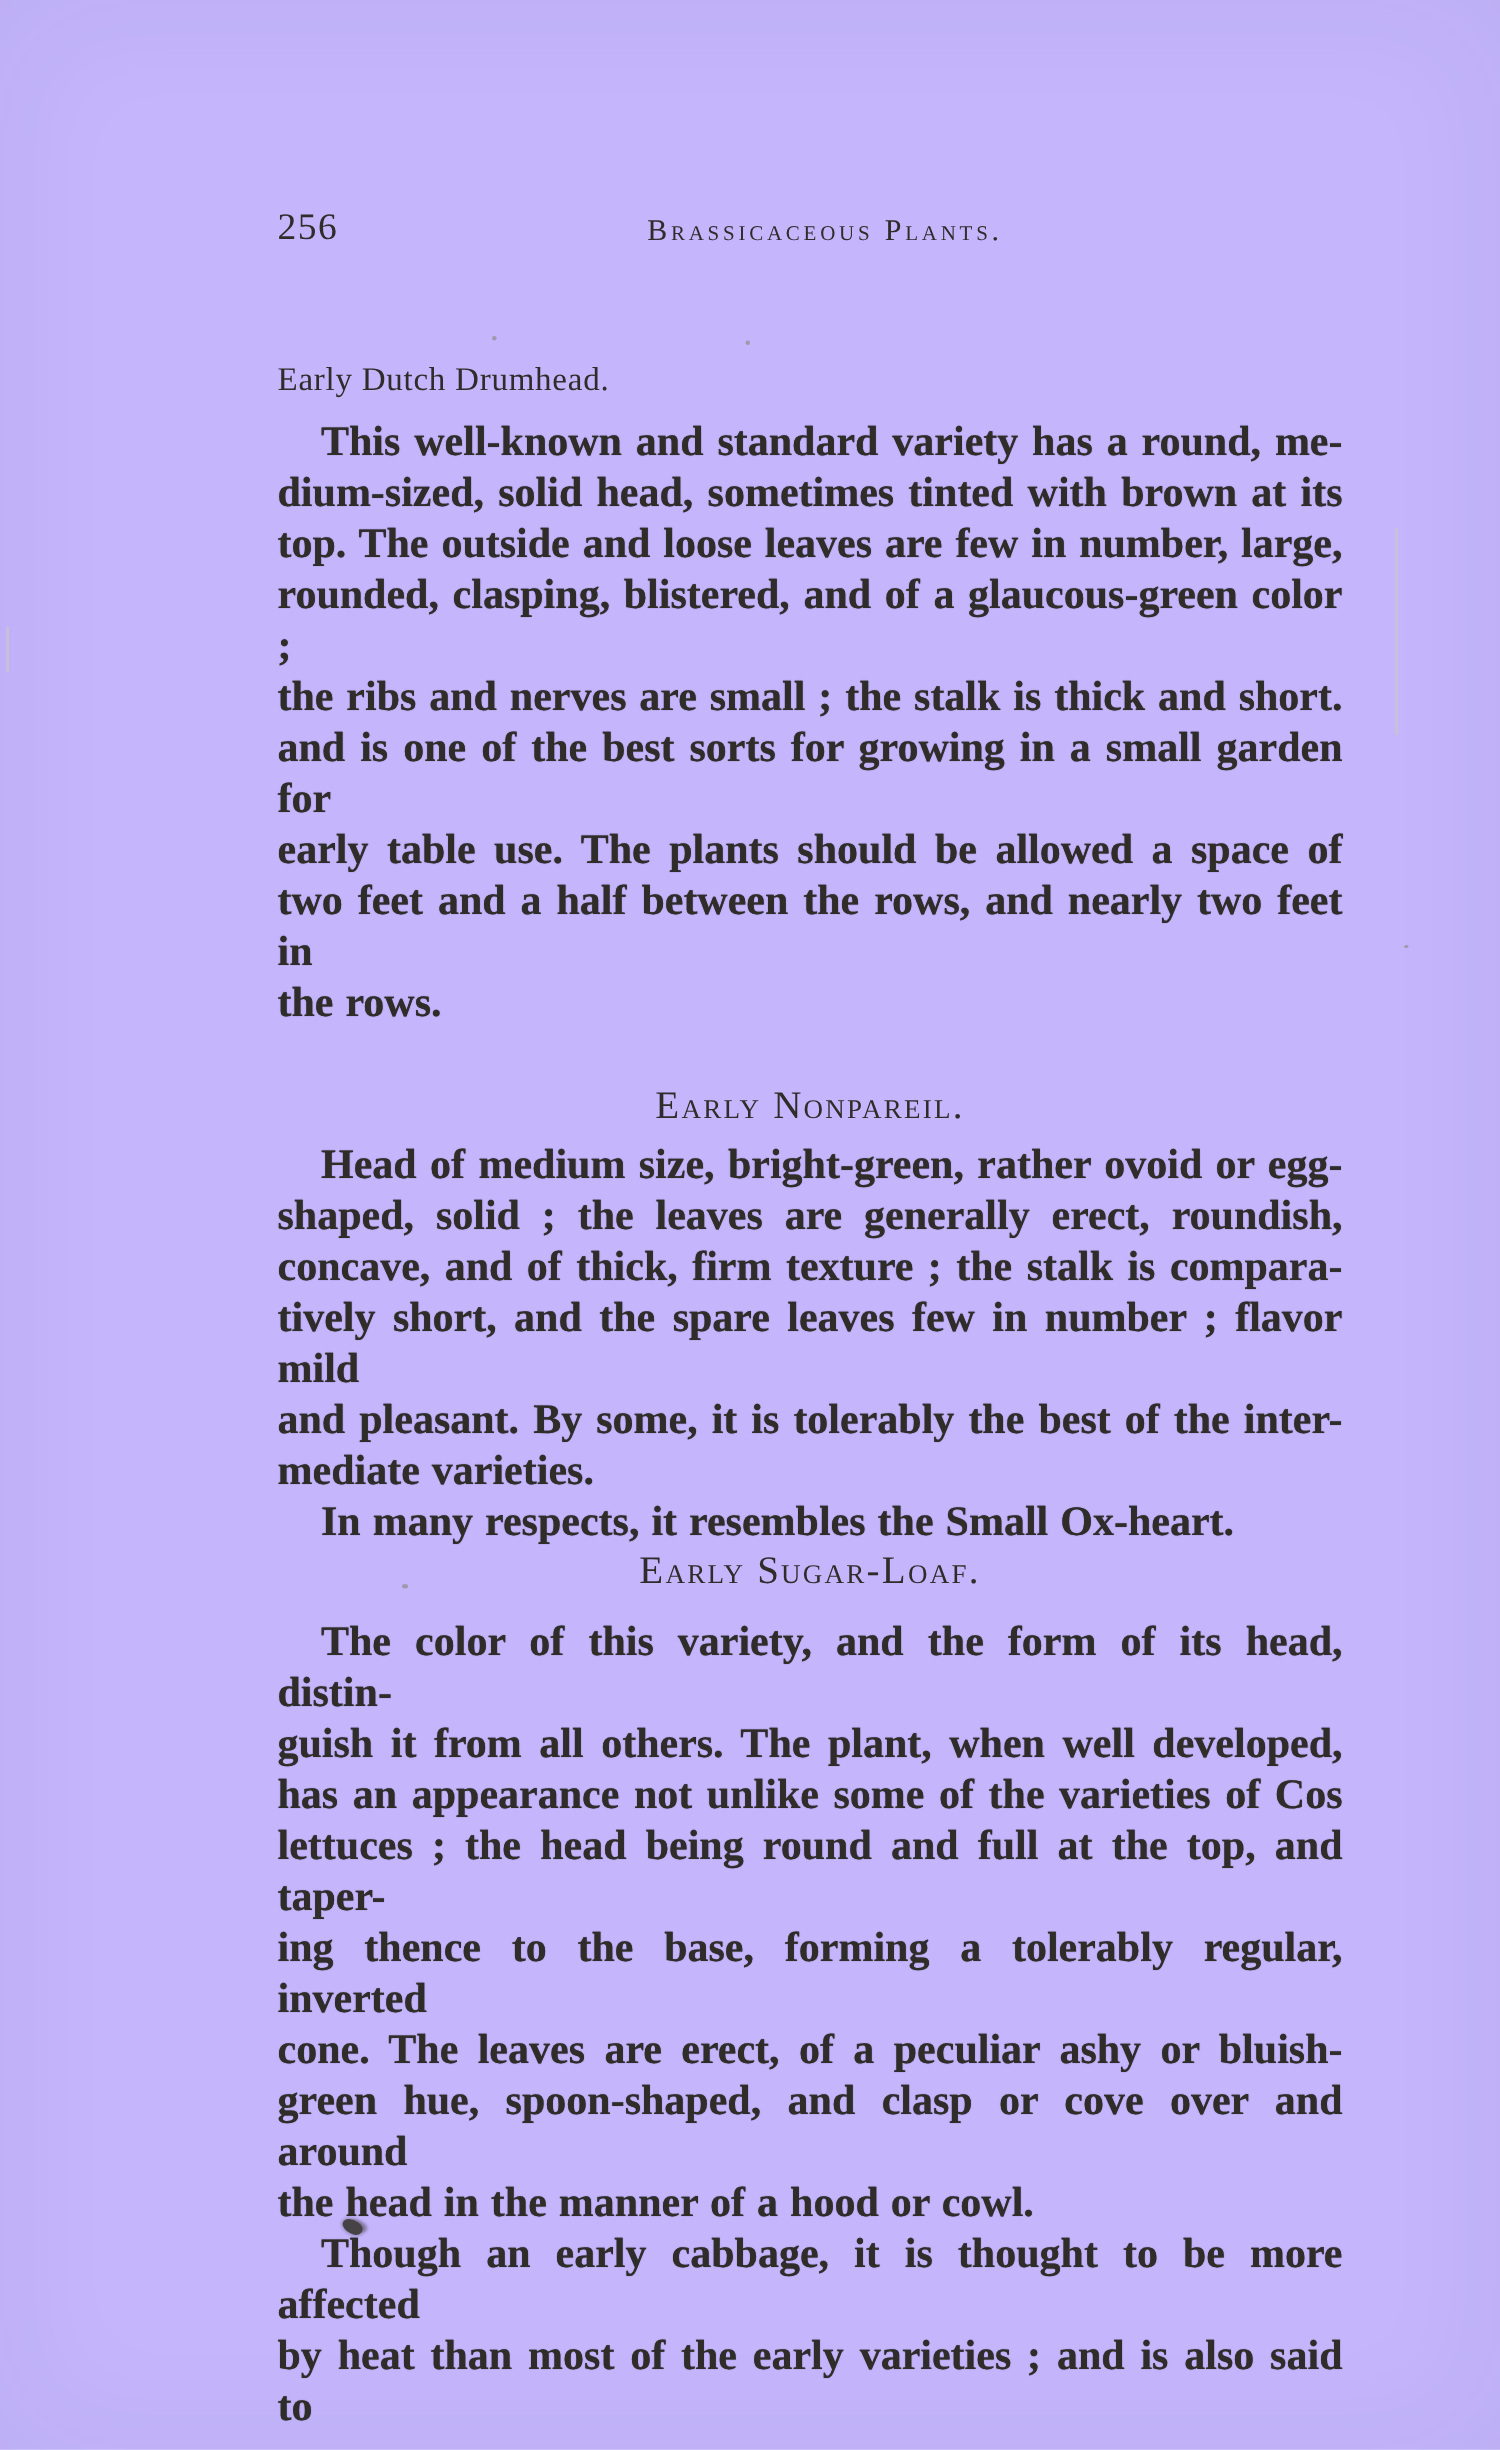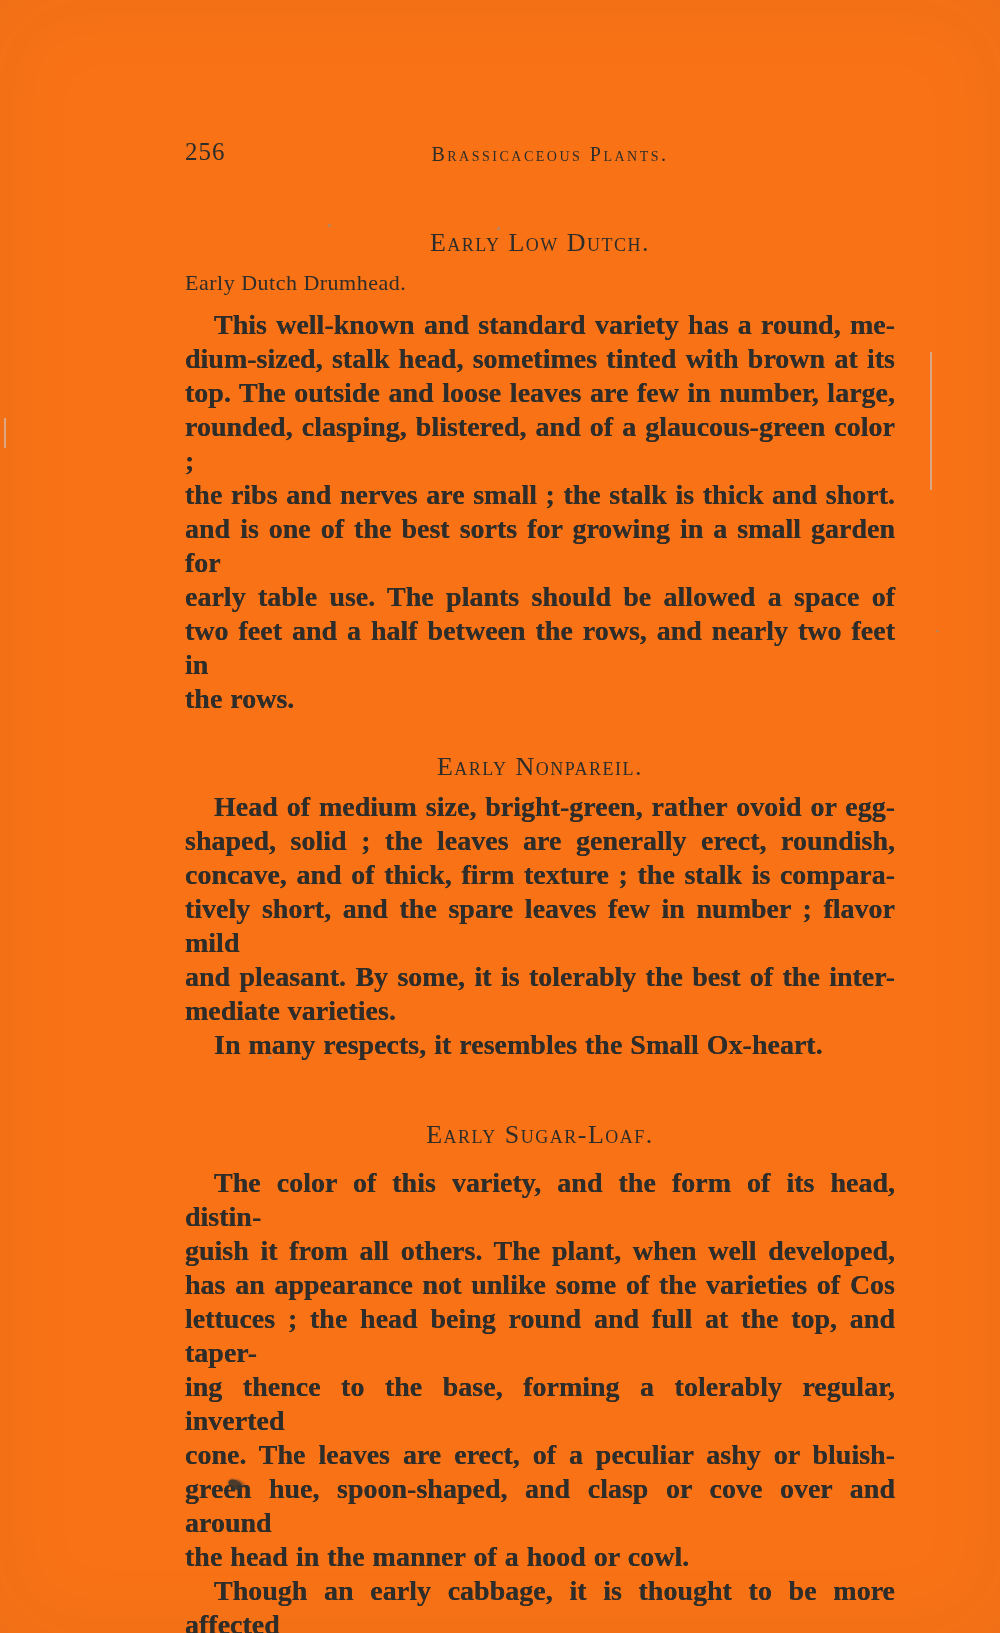--- a/index.html
+++ b/index.html
@@ -1,19 +1,19 @@
 <!DOCTYPE html>
 <html><head>
 <meta charset="utf-8">
 <style>
   html,body{margin:0;padding:0;}
   .page{
     position:relative;
     width:1000px;height:1633px;
-    background:#f97316;
+    background:#c4b5fd;
     box-shadow:inset 0 0 90px rgba(40,40,35,0.05);
     font-family:"Liberation Serif","DejaVu Serif",serif;
     color:#2e2d2a;
     overflow:hidden;
   }
   .page-number{
     position:absolute;left:185px;top:139px;
     font-size:25px;line-height:26px;
     letter-spacing:1px;
   }
@@ -36,21 +36,21 @@
     margin:0;
   }
   .section-subheading{
     font-size:22px;line-height:26px;
     font-weight:normal;
     text-align:left;
     margin:12px 0 0 0;
     letter-spacing:0.5px;
   }
   .sec1 .section-heading{margin-top:36px;}
-  .sec2 .section-heading{margin-top:58px;}
+  .sec2 .section-heading{}
   .para{margin:0;}
   .sec0 .para.first{margin-top:12px;}
   .sec1 .para.first{margin-top:8px;}
   .sec2 .para.first{margin-top:16px;}
   .line{
     font-size:28px;line-height:34px;
     text-align:justify;
     text-align-last:justify;
     text-justify:inter-word;
     word-spacing:1px;
@@ -89,25 +89,24 @@
 </style>
 </head>
 <body>
 
 <div class="page">
   <div class="page-number">256</div>
   <div class="running-header">Brassicaceous Plants.</div>
 
   <div class="content" id="content">
       <section class="section sec0">
-        <h2 class="section-heading">Early Low Dutch.</h2>
         <h3 class="section-subheading">Early Dutch Drumhead.</h3>
         <div class="para first">
           <div class="line indent">This well-known and standard variety has a round, me-</div>
-          <div class="line">dium-sized, stalk head, sometimes tinted with brown at its</div>
+          <div class="line">dium-sized, solid head, sometimes tinted with brown at its</div>
           <div class="line">top.  The outside and loose leaves are few in number, large,</div>
           <div class="line">rounded, clasping, blistered, and of a glaucous-green color ;</div>
           <div class="line">the ribs and nerves are small ;  the stalk is thick and short.</div>
           <div class="line">and is one of the best sorts for growing in a small garden for</div>
           <div class="line">early table use.  The plants should be allowed a space of</div>
           <div class="line">two feet and a half between the rows, and nearly two feet in</div>
           <div class="line last">the rows.</div>
         </div>
       </section>
       <section class="section sec1">

